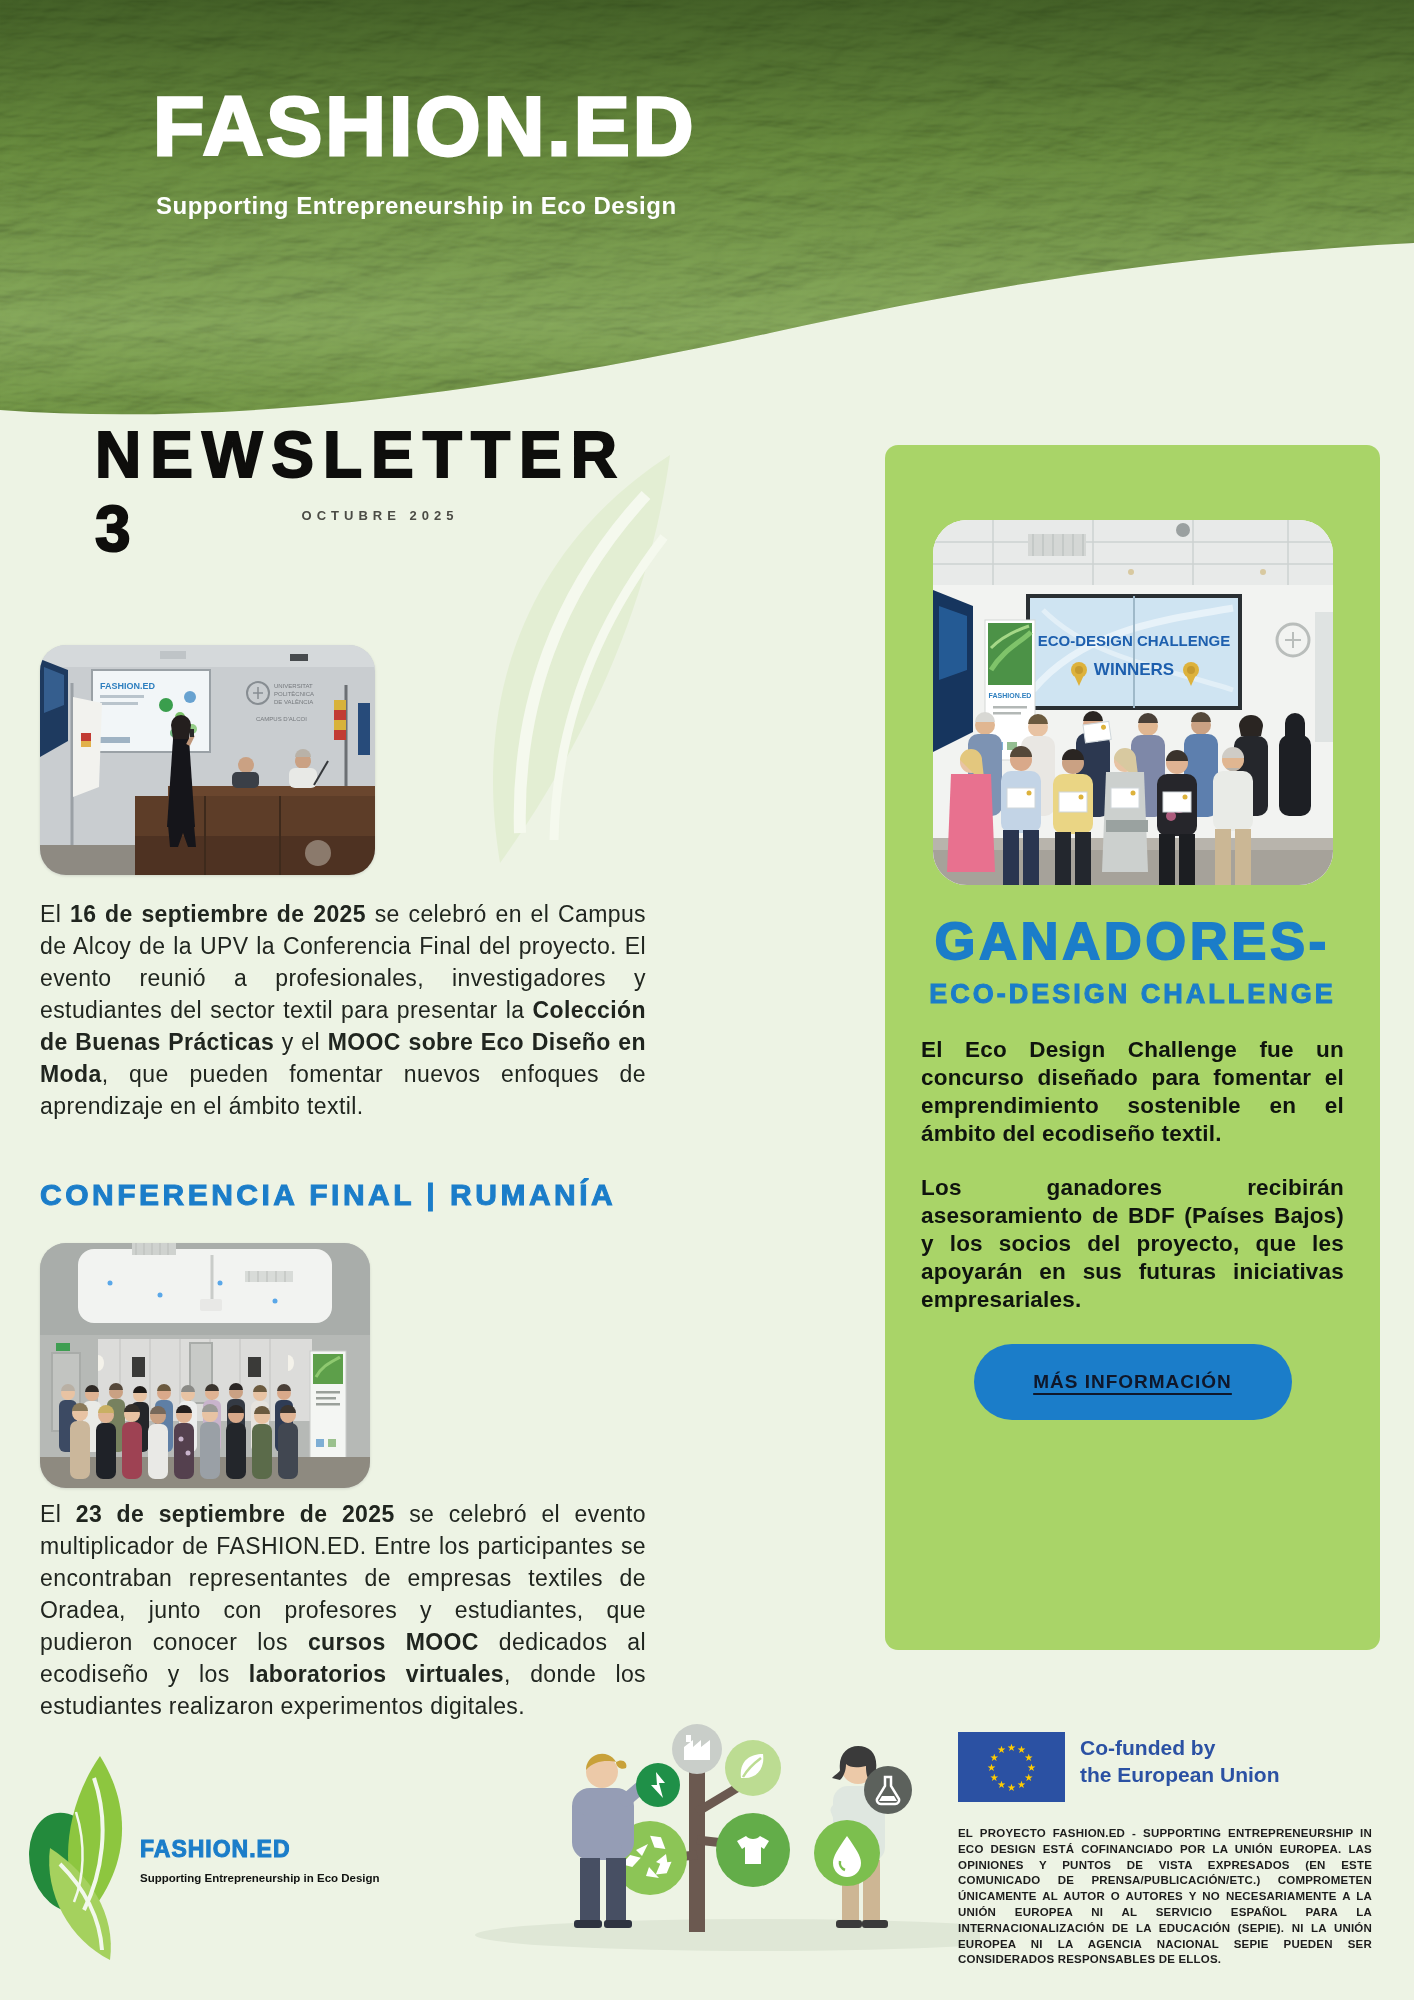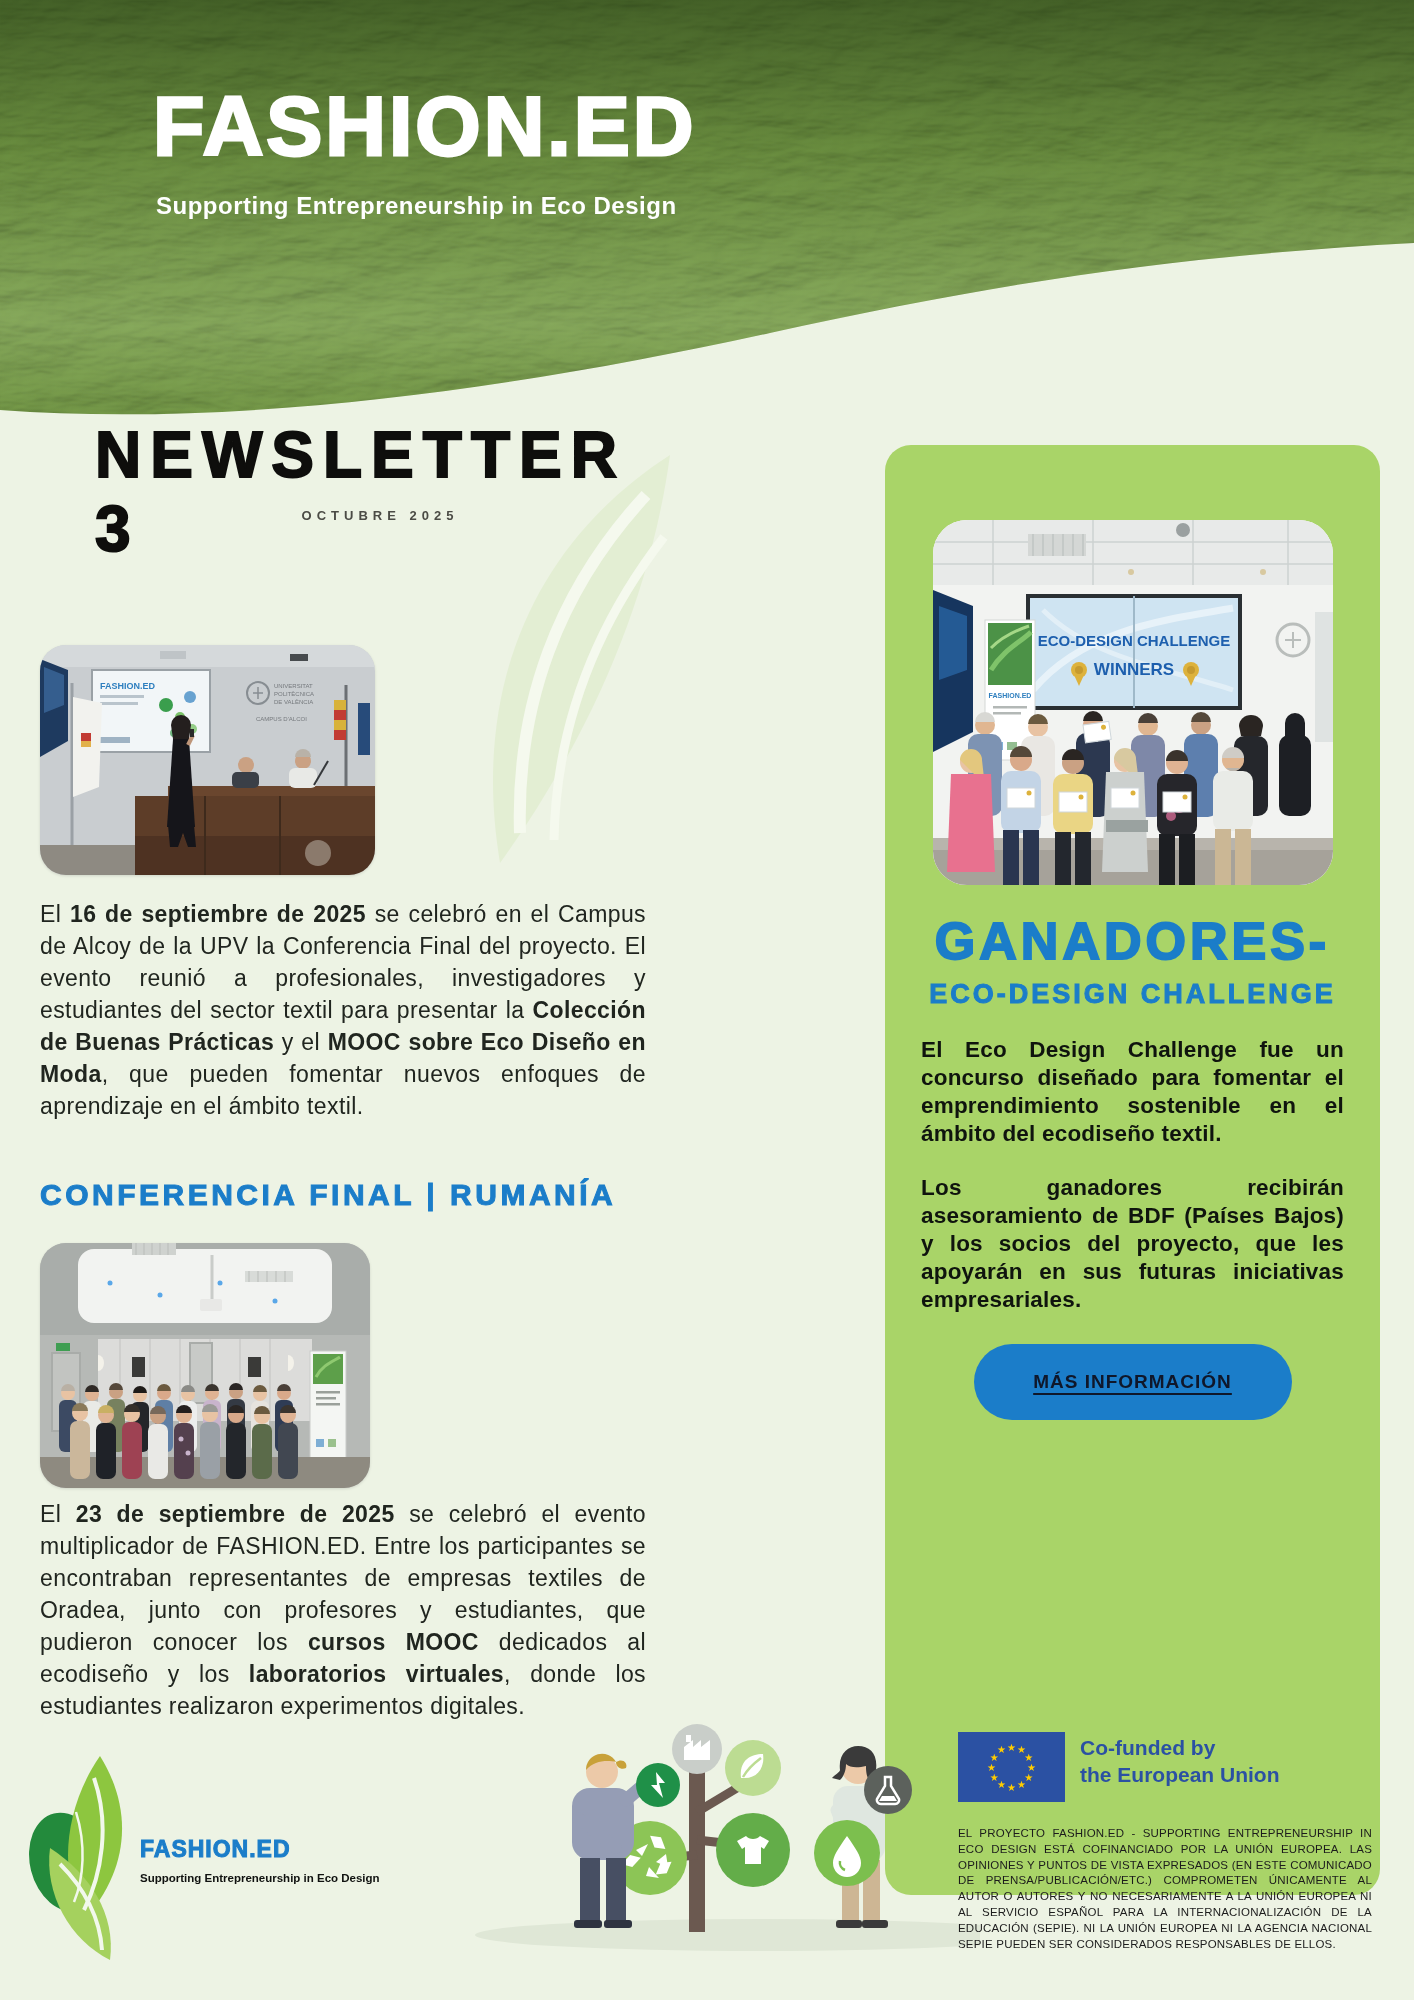--- a/index.html
+++ b/index.html
@@ -25,41 +25,41 @@
   .h-spain{top:578px;} .h-romania{top:1178px;}
   .photo{position:absolute;border-radius:26px;overflow:hidden;box-shadow:0 1px 3px rgba(0,0,0,.12);}
   .photo1{left:40px;top:645px;width:335px;height:230px;}
   .photo2{left:40px;top:1243px;width:330px;height:245px;}
   .para{position:absolute;left:40px;width:606px;font-size:23px;line-height:32px;color:#20251f;
       text-align:justify;letter-spacing:.4px;}
   .para b{font-weight:700;}
   .para1{top:898px;} .para2{top:1498px;}
   .leaf-mark{position:absolute;left:408px;top:425px;pointer-events:none;}
   
-  .card{position:absolute;left:885px;top:445px;width:495px;height:1450px;background:#a9d468;border-radius:26px;}
+  .card{position:absolute;left:885px;top:445px;width:495px;height:1205px;background:#a9d468;border-radius:13px;}
   .card-photo{margin:75px auto 0;width:400px;height:365px;border-radius:34px;overflow:hidden;position:relative;background:#eceeec;}
   .card-head{margin-top:26px;text-align:center;font-size:52px;font-weight:900;color:#1b7dc9;letter-spacing:4px;
       -webkit-text-stroke:2px #1b7dc9;}
   .card-subhead{margin-top:8px;text-align:center;font-size:27px;font-weight:800;color:#1b7dc9;letter-spacing:3px;
       -webkit-text-stroke:1px #1b7dc9;}
   .card-para{margin:26px 36px 0;font-size:22.5px;line-height:28px;font-weight:700;color:#0f140e;
       text-align:justify;letter-spacing:.2px;}
   .card-btn{display:flex;align-items:center;justify-content:center;width:318px;height:76px;margin:30px auto 0;
       background:#1b7dc9;border-radius:40px;cursor:pointer;}
   .card-btn span{color:#0f172a;font-size:19px;font-weight:800;letter-spacing:1px;text-decoration:underline;
       text-underline-offset:5px;text-decoration-thickness:2px;}
   
   .logo-leaf{position:absolute;left:28px;top:1752px;}
   .logo-title{position:absolute;left:140px;top:1836px;font-size:23px;font-weight:900;color:#1b7dc9;
       letter-spacing:1px;-webkit-text-stroke:1px #1b7dc9;}
   .logo-sub{position:absolute;left:140px;top:1872px;font-size:11.5px;font-weight:700;color:#101210;}
   .illu{position:absolute;left:420px;top:1700px;}
   .eu-flag{position:absolute;left:958px;top:1732px;}
   .eu-text{position:absolute;left:1080px;top:1734px;font-size:21px;font-weight:700;color:#2b51a3;line-height:27px;}
-  .disclaimer{position:absolute;left:958px;top:1826px;width:414px;font-size:11.5px;font-weight:400;
+  .disclaimer{position:absolute;left:958px;top:1826px;width:414px;font-size:11.5px;font-weight:700;
       line-height:15.8px;color:#1c1c1c;text-align:justify;letter-spacing:.2px;}
   text{font-family:"Liberation Sans",sans-serif;}
 </style>
 </head>
 <body>
 
 <div class="page">
 
   <div class="banner">
     <svg class="knit" width="1414" height="432">

